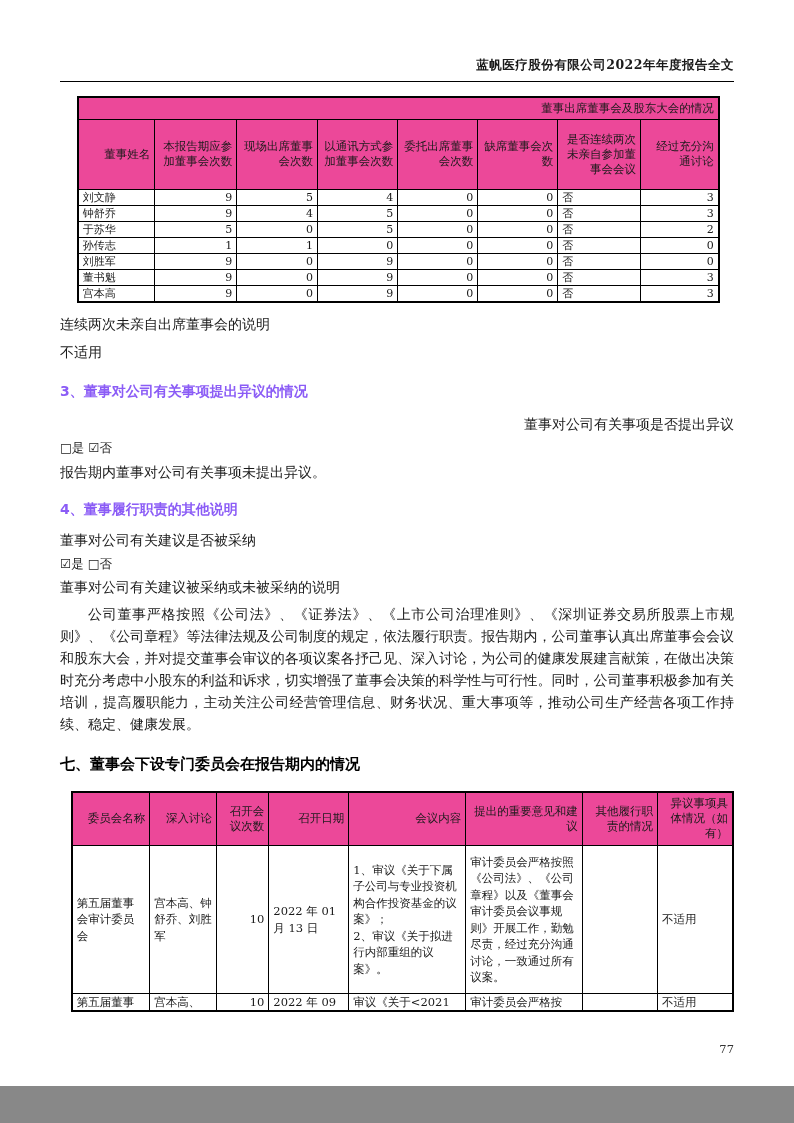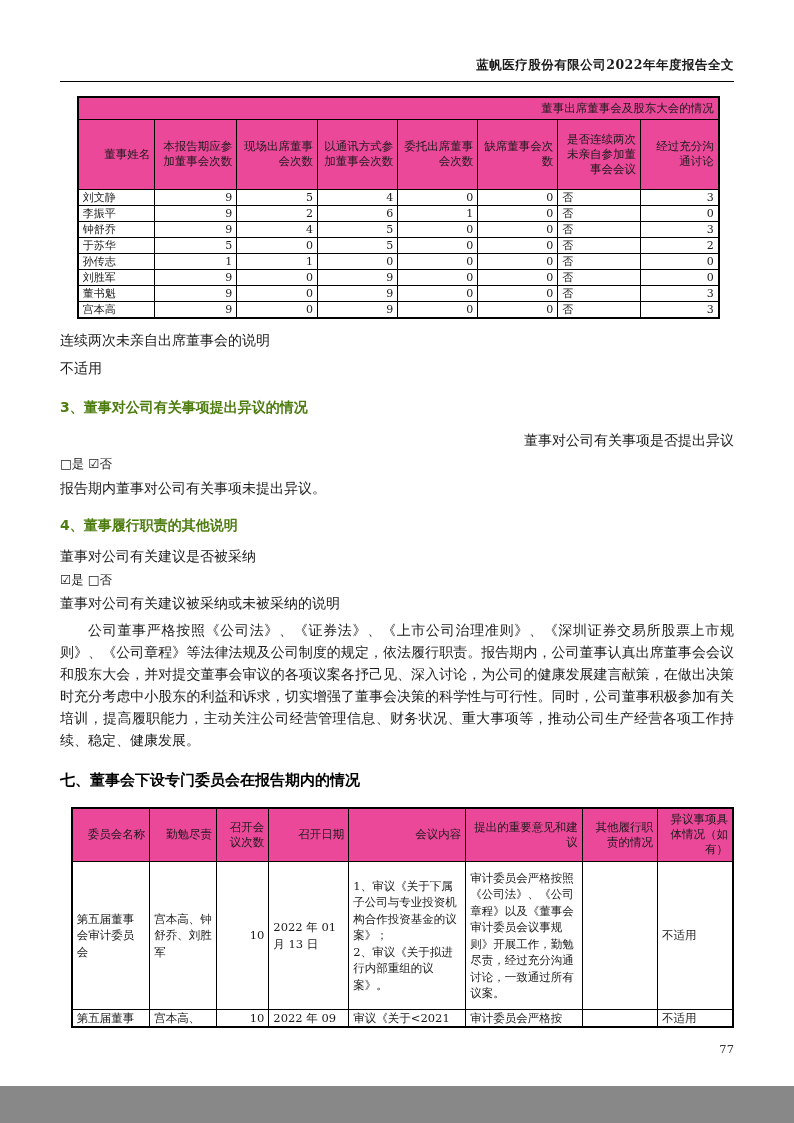--- a/index.html
+++ b/index.html
@@ -78,21 +78,21 @@
   .mt16{margin-top:16px;text-align:right;}
   .mt14{margin-top:14px;}
   .mt8{margin-top:8px;}
   .mt7{margin-top:7px;}
   h3.sec{
     margin:22px 0 0 0;
     font-family:"DejaVu Sans", sans-serif;
     font-size:14px;
     font-weight:bold;
     line-height:18px;
-    color:#4d7c0f;
+    color:#8b5cf6;
   }
   h3.sec.sec4{margin-top:20px;}
   h2.sec7{
     margin:20px 0 0 0;
     font-family:"DejaVu Sans", sans-serif;
     font-size:15px;
     font-weight:bold;
     line-height:19px;
     color:#000;
   }
@@ -158,30 +158,20 @@
         <td class="txt">刘文静</td>
         <td class="num">9</td>
         <td class="num">5</td>
         <td class="num">4</td>
         <td class="num">0</td>
         <td class="num">0</td>
         <td class="txt">否</td>
         <td class="num">3</td>
       </tr>
       <tr>
-        <td class="txt">李振平</td>
-        <td class="num">9</td>
-        <td class="num">2</td>
-        <td class="num">6</td>
-        <td class="num">1</td>
-        <td class="num">0</td>
-        <td class="txt">否</td>
-        <td class="num">0</td>
-      </tr>
-      <tr>
         <td class="txt">钟舒乔</td>
         <td class="num">9</td>
         <td class="num">4</td>
         <td class="num">5</td>
         <td class="num">0</td>
         <td class="num">0</td>
         <td class="txt">否</td>
         <td class="num">3</td>
       </tr>
       <tr>
@@ -260,21 +250,21 @@
         <col style="width:7.9%">
         <col style="width:12.1%">
       <col style="width:17.7%">
         <col style="width:17.6%">
         <col style="width:11.4%">
         <col style="width:11.4%">
     </colgroup>
     <thead>
       <tr>
         <th>委员会名称</th>
-        <th>勤勉尽责</th>
+        <th>深入讨论</th>
         <th>召开会议次数</th>
         <th>召开日期</th>
         <th>会议内容</th>
         <th>提出的重要意见和建议</th>
         <th>其他履行职责的情况</th>
         <th>异议事项具体情况（如有）</th>
       </tr>
     </thead>
     <tbody>
       <tr class="main-row">

